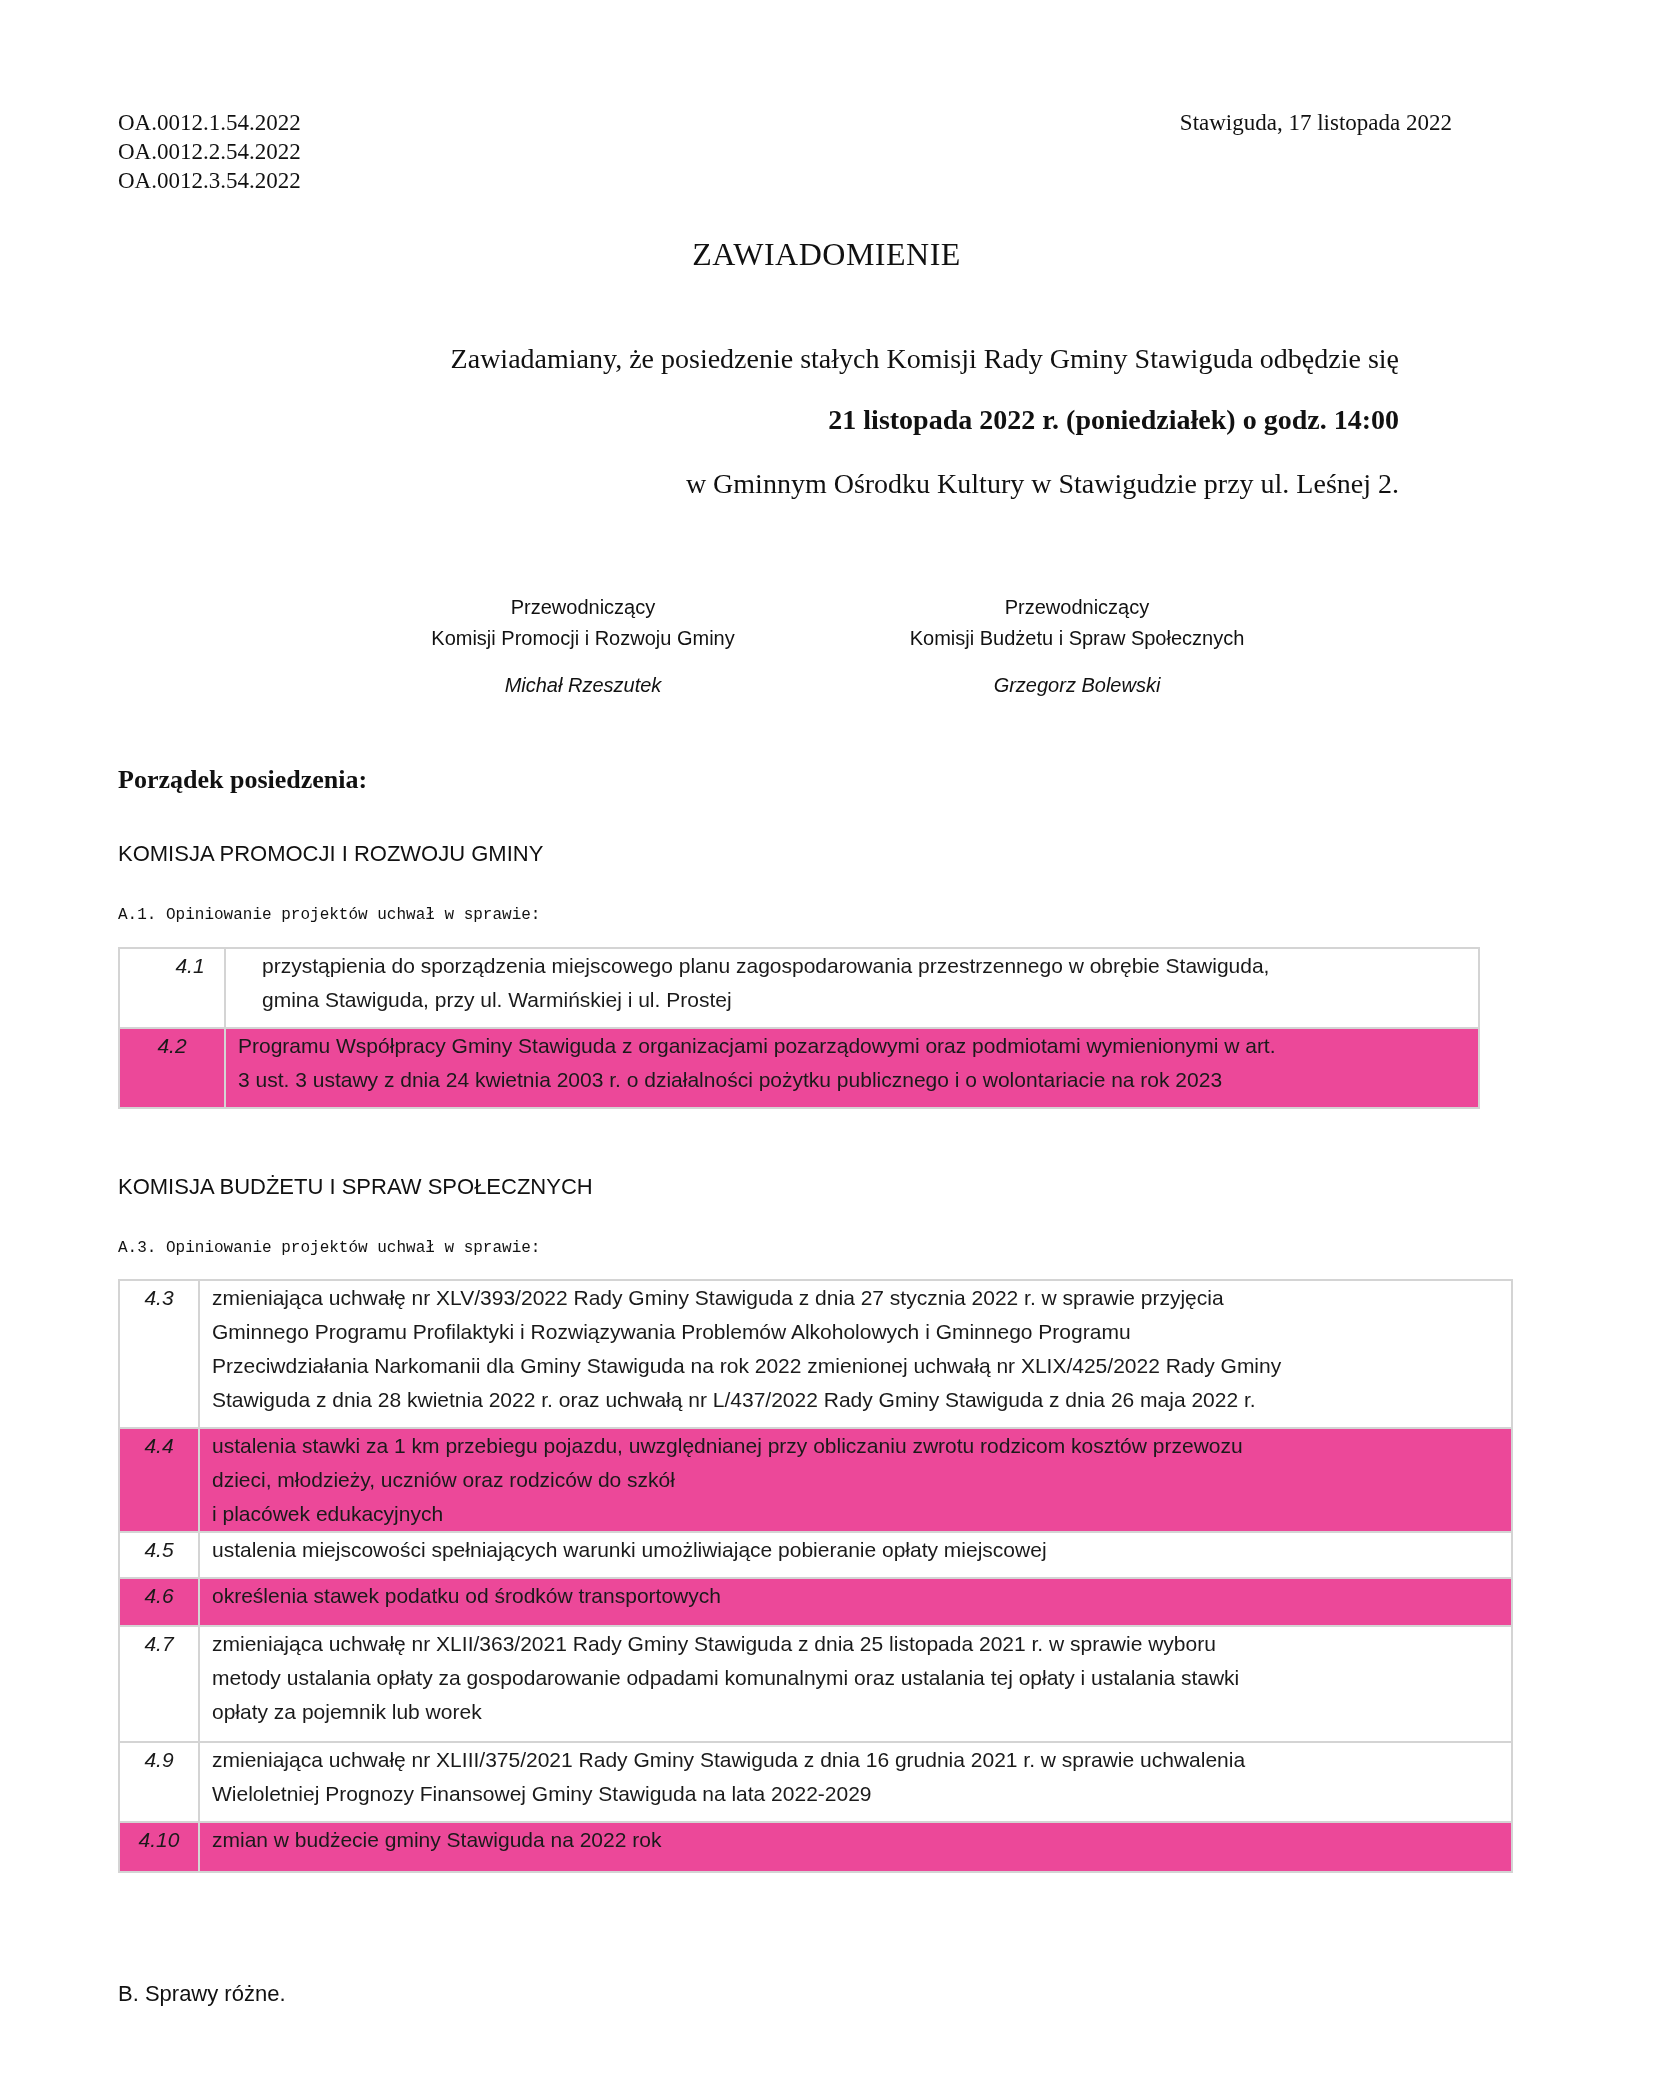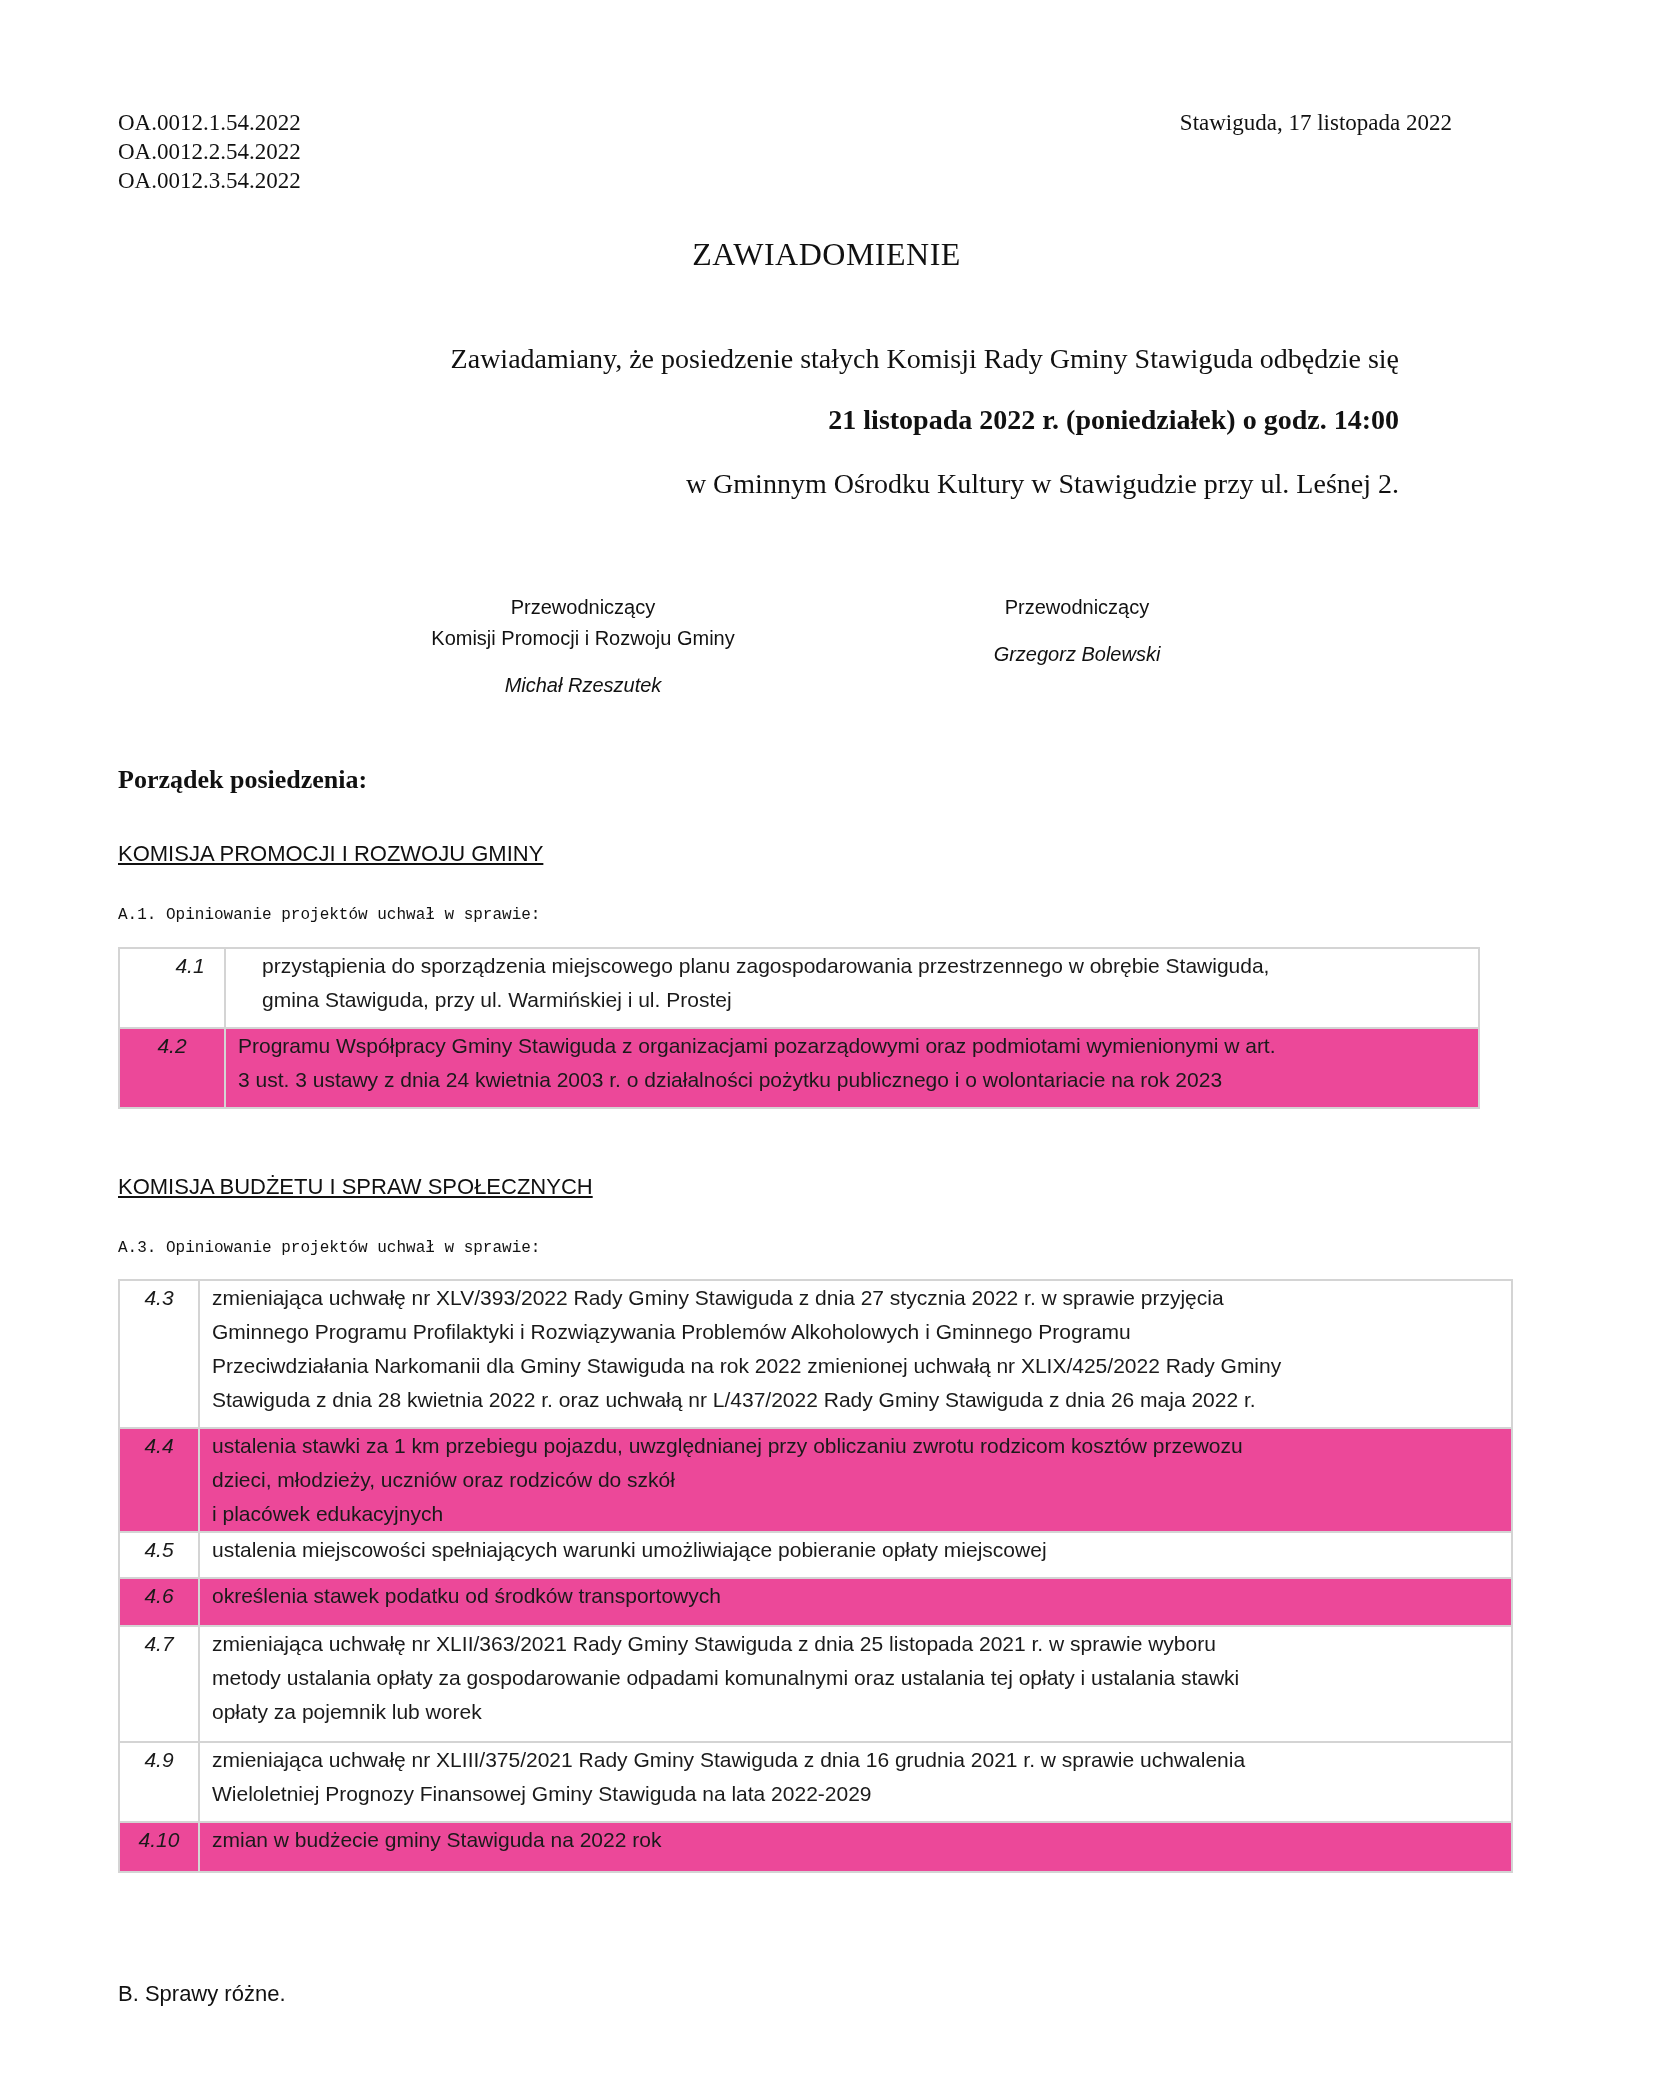--- a/index.html
+++ b/index.html
@@ -18,21 +18,21 @@
   .intro.l1 { top: 342px; }
   .intro.l2 { top: 403px; font-weight: bold; }
   .intro.l3 { top: 467px; }
 
   .sig { width: 460px; text-align: center; font-size: 20px; line-height: 31px; white-space: nowrap; }
   .sig.left { left: 353px; top: 592px; }
   .sig.right { left: 847px; top: 592px; }
   .sig .name { font-style: italic; margin-top: 16px; }
 
   .agenda-title { left: 118px; top: 763px; font-size: 26px; font-weight: bold; line-height: 34px; }
-  .commission { left: 118px; font-size: 22px; line-height: 28px; white-space: nowrap; text-decoration: underline; }
+  .commission { left: 118px; font-size: 22px; line-height: 28px; white-space: nowrap; }
   .commission.c1 { top: 840px; }
   .commission.c2 { top: 1173px; }
   .subhead { left: 118px; font-size: 16px; line-height: 28px; white-space: nowrap; font-family: Liberation Mono, monospace; }
   .subhead.s1 { top: 901px; }
   .subhead.s2 { top: 1234px; }
 
   table.agenda { position: absolute; border-collapse: collapse; font-family: "Liberation Sans", "DejaVu Sans", sans-serif; font-size: 21px; line-height: 34px; color: #1a1a1a; }
   table.agenda td { border: 2px solid #d4d4d4; vertical-align: top; padding: 0; }
   table.agenda td.num { font-style: italic; text-align: center; padding-top: 0; }
   table.agenda td.txt { padding-left: 12px; padding-right: 10px; }
@@ -65,20 +65,21 @@
 <div class="abs intro l2 serif">21 listopada 2022 r. (poniedziałek) o godz. 14:00</div>
 <div class="abs intro l3 serif">w Gminnym Ośrodku Kultury w Stawigudzie przy ul. Leśnej 2.</div>
 
 <div class="abs sig left sans">
   <div>Przewodniczący</div>
   <div>Komisji Promocji i Rozwoju Gminy</div>
   <div class="name">Michał Rzeszutek</div>
 </div>
 <div class="abs sig right sans">
   <div>Przewodniczący</div>
+  <div>Komisji Budżetu i Spraw Społecznych</div>
   <div class="name">Grzegorz Bolewski</div>
 </div>
 
 <div class="abs agenda-title serif">Porządek posiedzenia:</div>
 
 <div class="abs commission c1 sans">KOMISJA PROMOCJI I ROZWOJU GMINY</div>
 <div class="abs subhead s1 sans">A.1. Opiniowanie projektów uchwał w sprawie:</div>
 
 <table class="agenda" id="t1">
   <tbody>

